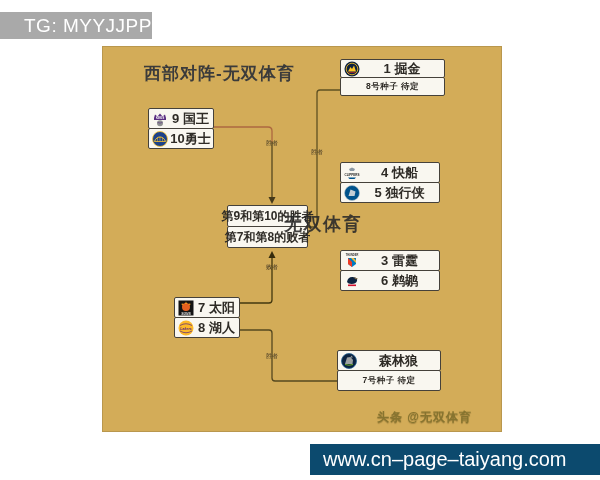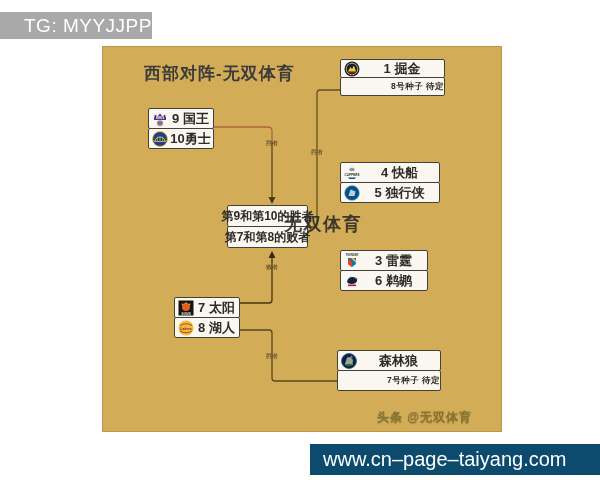--- a/index.html
+++ b/index.html
@@ -15,21 +15,21 @@
   .wires{position:absolute;left:0;top:0;width:400px;height:386px;z-index:1;}
   .bbox{position:absolute;z-index:2;}
   .cell{box-sizing:border-box;border:1px solid #45413a;background:#f9f7f0;border-radius:2px;
         display:flex;align-items:center;}
   .cell + .cell{margin-top:-1px;}
   .h19{height:19px}.h21{height:21px}.h22{height:22px}
   .team{padding-left:3px;}
   .logo{width:16px;height:16px;flex:none;}
   .logo svg{display:block;width:16px;height:16px;}
   .tlabel{flex:1;text-align:center;font-size:13px;color:#2e2b26;font-weight:600;white-space:nowrap;}
-  .slot{justify-content:flex-end;}
+  .slot{justify-content:center;}
   .slabel{font-size:8.5px;color:#2e2b26;font-weight:600;letter-spacing:.5px;white-space:nowrap;}
   .center-cell{justify-content:center;}
   .clabel{font-size:12px;color:#2e2b26;font-weight:700;white-space:nowrap;}
   .wire-label{position:absolute;transform:translate(-50%,-50%);font-size:6px;color:#3a3020;z-index:3;white-space:nowrap;}
   .watermark{position:absolute;left:182px;top:166px;font-size:18px;font-weight:600;color:rgba(40,40,40,.88);
         letter-spacing:1.5px;z-index:5;white-space:nowrap;}
   .credit{position:absolute;right:30px;top:363px;font-size:12px;font-weight:bold;color:#87742f;
         letter-spacing:1px;text-shadow:0 1px 1px rgba(60,50,10,.35);z-index:4;white-space:nowrap;}
 </style>
 </head>
@@ -123,21 +123,21 @@
 
     <div class="bbox" style="left:125px;top:159px;width:81px;">
       <div class="cell h22 center-cell">
         <span class="clabel">第9和第10的胜者</span>
       </div>
       <div class="cell h22 center-cell">
         <span class="clabel">第7和第8的败者</span>
       </div>
     </div>
 
-    <div class="bbox" style="left:238px;top:204px;width:88px;">
+    <div class="bbox" style="left:238px;top:204px;width:100px;">
       <div class="cell h21 team">
         <span class="logo">
           <svg viewBox="0 0 16 16">
               <text x="8" y="3.4" font-size="2.6" fill="#333" text-anchor="middle" font-weight="bold">THUNDER</text>
               <path d="M4,5 H12 V11 L8,14 L4,11 Z" fill="#007ac1"></path>
               <path d="M4,5 L8,9 L8,14 L4,11 Z" fill="#ef3b24"></path>
               <path d="M7,5 L12,10 L12,7.5 L9.5,5 Z" fill="#fdbb30"></path>
             </svg>
         </span>
         <span class="tlabel">3 雷霆</span>

